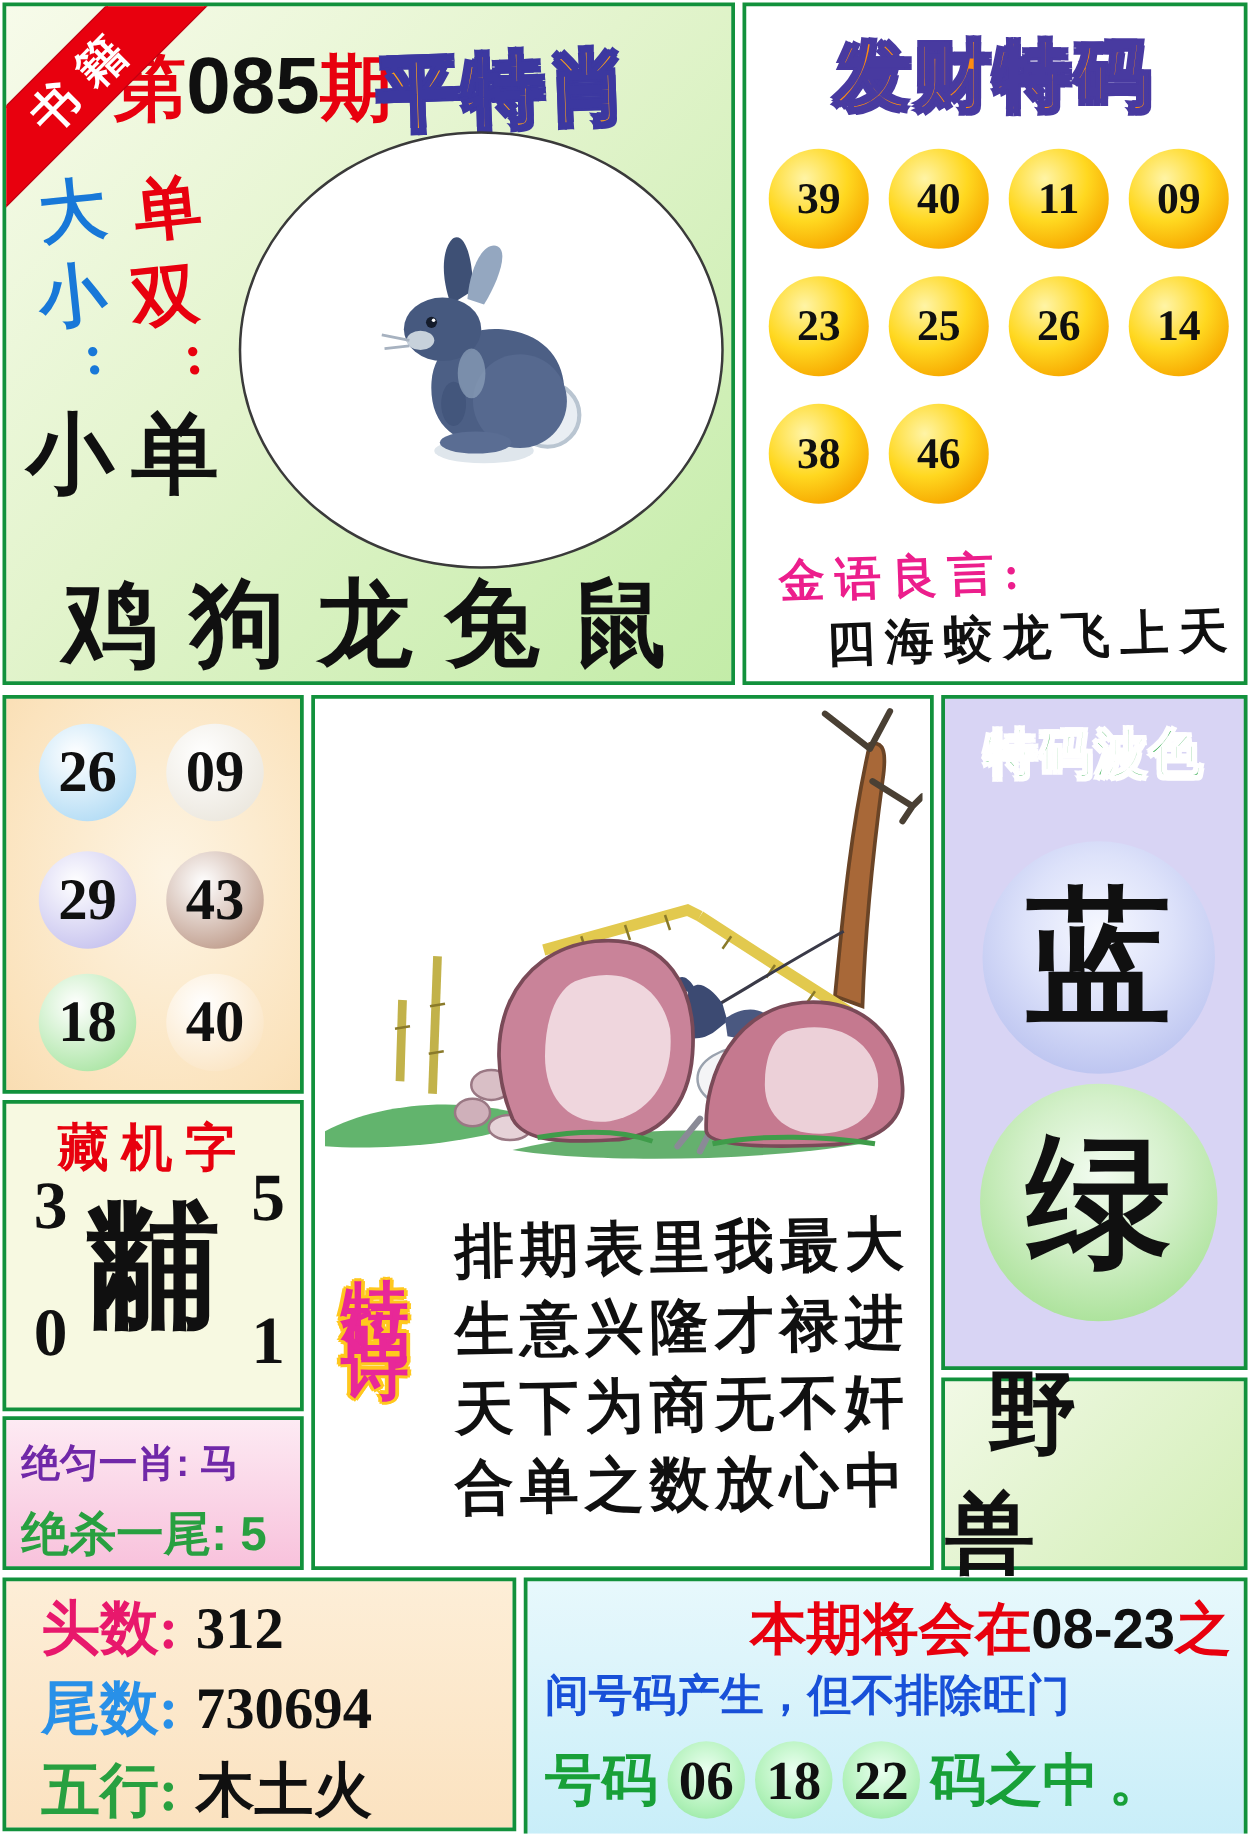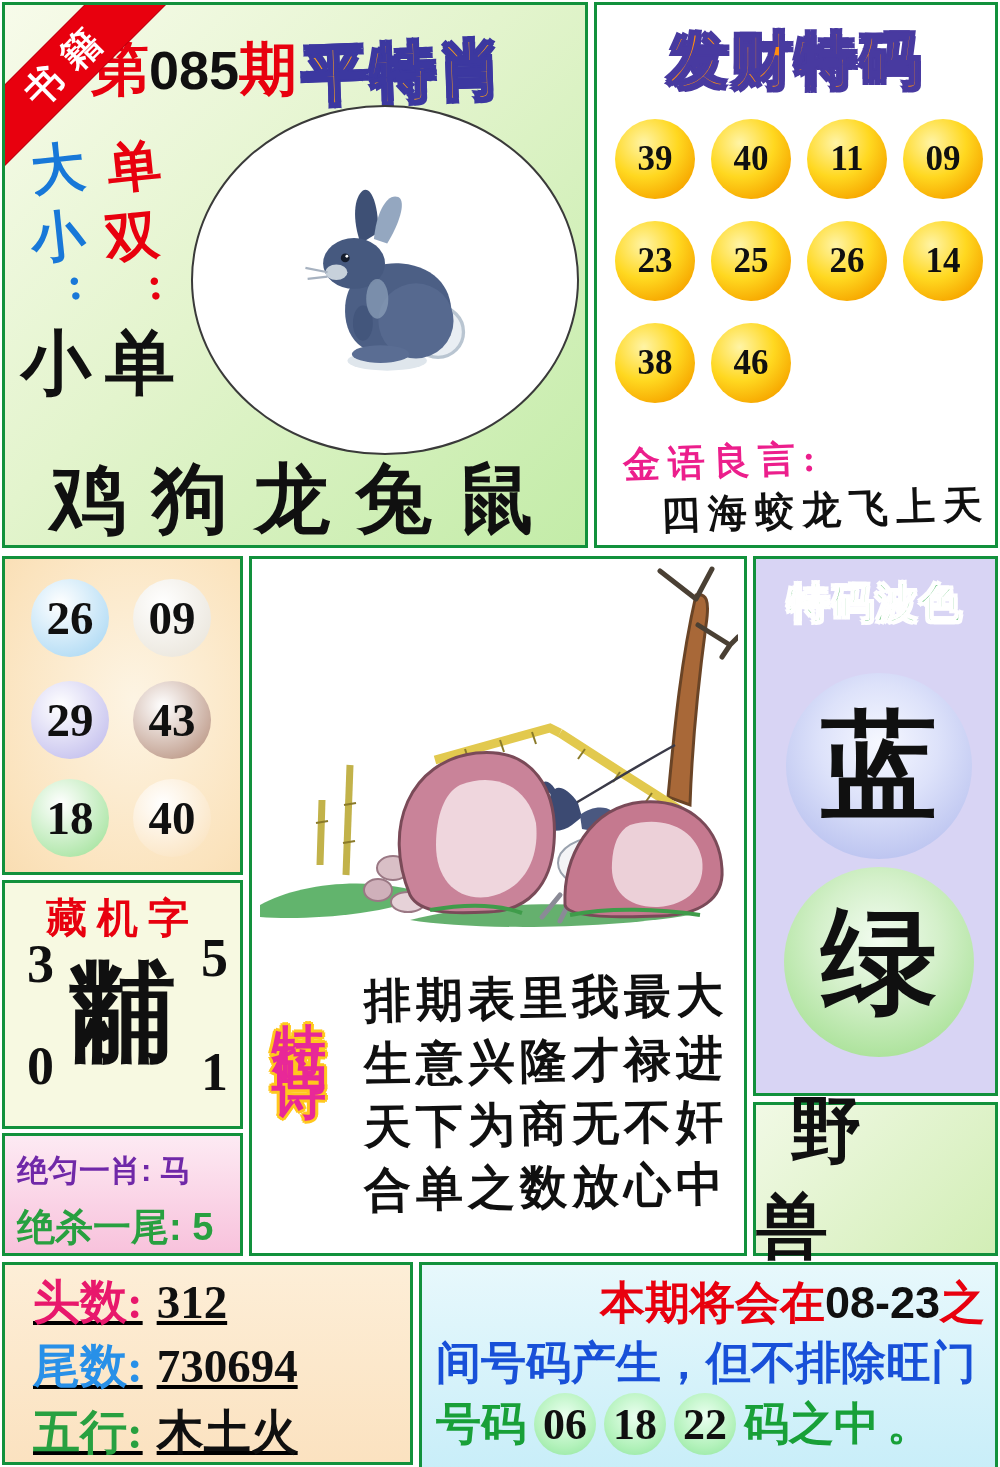--- a/index.html
+++ b/index.html
@@ -11,21 +11,21 @@
   #panel-topleft{left:2px;top:2px;width:586px;height:546px;overflow:hidden;
     background:linear-gradient(135deg,#f7fbea 0%,#e3f4cd 45%,#c3eca8 100%);}
   .ribbon{position:absolute;left:-92px;top:34px;width:300px;height:56px;background:#e8000e;
     transform:rotate(-45deg);display:flex;align-items:center;justify-content:center;z-index:5;
     box-shadow:0 0 0 1px #c00010;}
   .ribbon span{color:#fff;font-size:38px;font-weight:bold;letter-spacing:14px;
     font-family:"Liberation Serif",serif;transform:translateX(6px);}
   .issue{position:absolute;left:86px;top:26px;font-weight:bold;
     font-family:"Liberation Serif",serif;white-space:nowrap;}
   .issue .red{color:#e8000e;font-size:58px;}
-  .issue .num{color:#101010;font-size:54px;font-family:"Liberation Sans",sans-serif;}
+  .issue .num{color:#101010;font-size:64px;font-family:"Liberation Sans",sans-serif;}
   .title-pts{position:absolute;left:298px;top:24px;font-size:64px;font-weight:bold;color:#ffa018;
     letter-spacing:4px;-webkit-text-stroke:2px #3c38a0;
     text-shadow:-3px -3px 0 #3c38a0,3px -3px 0 #3c38a0,-3px 3px 0 #3c38a0,3px 3px 0 #3c38a0;
     transform:rotate(-2deg);}
   .lbl{position:absolute;font-family:"Liberation Serif",serif;font-weight:bold;font-size:54px;
     transform:rotate(-6deg);}
   .lbl.blue{color:#1878d8;} .lbl.red{color:#e8000e;}
   .result-big{position:absolute;left:16px;top:312px;font-size:70px;font-weight:bold;color:#101010;
     letter-spacing:14px;}
   .zodiac-circle{position:absolute;left:186px;top:100px;width:384px;height:346px;background:#ffffff;
@@ -99,30 +99,30 @@
   #panel-beast{left:753px;top:1102px;width:245px;height:154px;
     background:linear-gradient(135deg,#f1f9e5 0%,#d2eeb6 100%);}
   .beast-label{position:absolute;left:0;right:0;top:0;bottom:0;display:flex;align-items:center;
     justify-content:center;font-size:72px;font-weight:bold;color:#101010;
     font-family:"Liberation Serif",serif;letter-spacing:34px;text-indent:34px;}
 
   
   #panel-stats{left:2px;top:1262px;width:411px;height:203px;
     background:linear-gradient(180deg,#fdeed7 0%,#fbe2c0 100%);}
   .stat-row{position:absolute;left:28px;font-size:47px;font-weight:bold;
-    font-family:"Liberation Serif",serif;white-space:nowrap;text-decoration:underline;}
+    font-family:"Liberation Serif",serif;white-space:nowrap;}
   .stat-row .val{color:#101010;margin-left:14px;}
 
   
   #panel-notice{left:419px;top:1262px;width:579px;height:247px;
     background:linear-gradient(180deg,#e7f8fc 0%,#c3ecf8 100%);}
   .notice-l1{position:absolute;left:0;right:10px;top:8px;text-align:right;font-size:45px;
     font-weight:bold;white-space:nowrap;}
   .notice-l1 .red{color:#e8000e;} .notice-l1 .blk{color:#101010;}
-  .notice-l2{position:absolute;left:14px;top:68px;font-size:45px;font-weight:bold;color:#1850d8;
+  .notice-l2{position:absolute;left:14px;top:68px;font-size:35px;font-weight:bold;color:#1850d8;
     white-space:nowrap;}
   .notice-l3{position:absolute;left:14px;top:128px;display:flex;align-items:center;gap:8px;
     font-size:45px;font-weight:bold;color:#18a038;white-space:nowrap;}
   .mini-ball{width:62px;height:62px;border-radius:50%;flex:0 0 auto;
     background:radial-gradient(circle at 50% 38%,#eafff0 0%,#b4f2bc 60%,#8ce49a 100%);
     display:flex;align-items:center;justify-content:center;
     font-family:"Liberation Serif",serif;font-size:44px;color:#101010;}
 </style>
 </head>
 <body>

